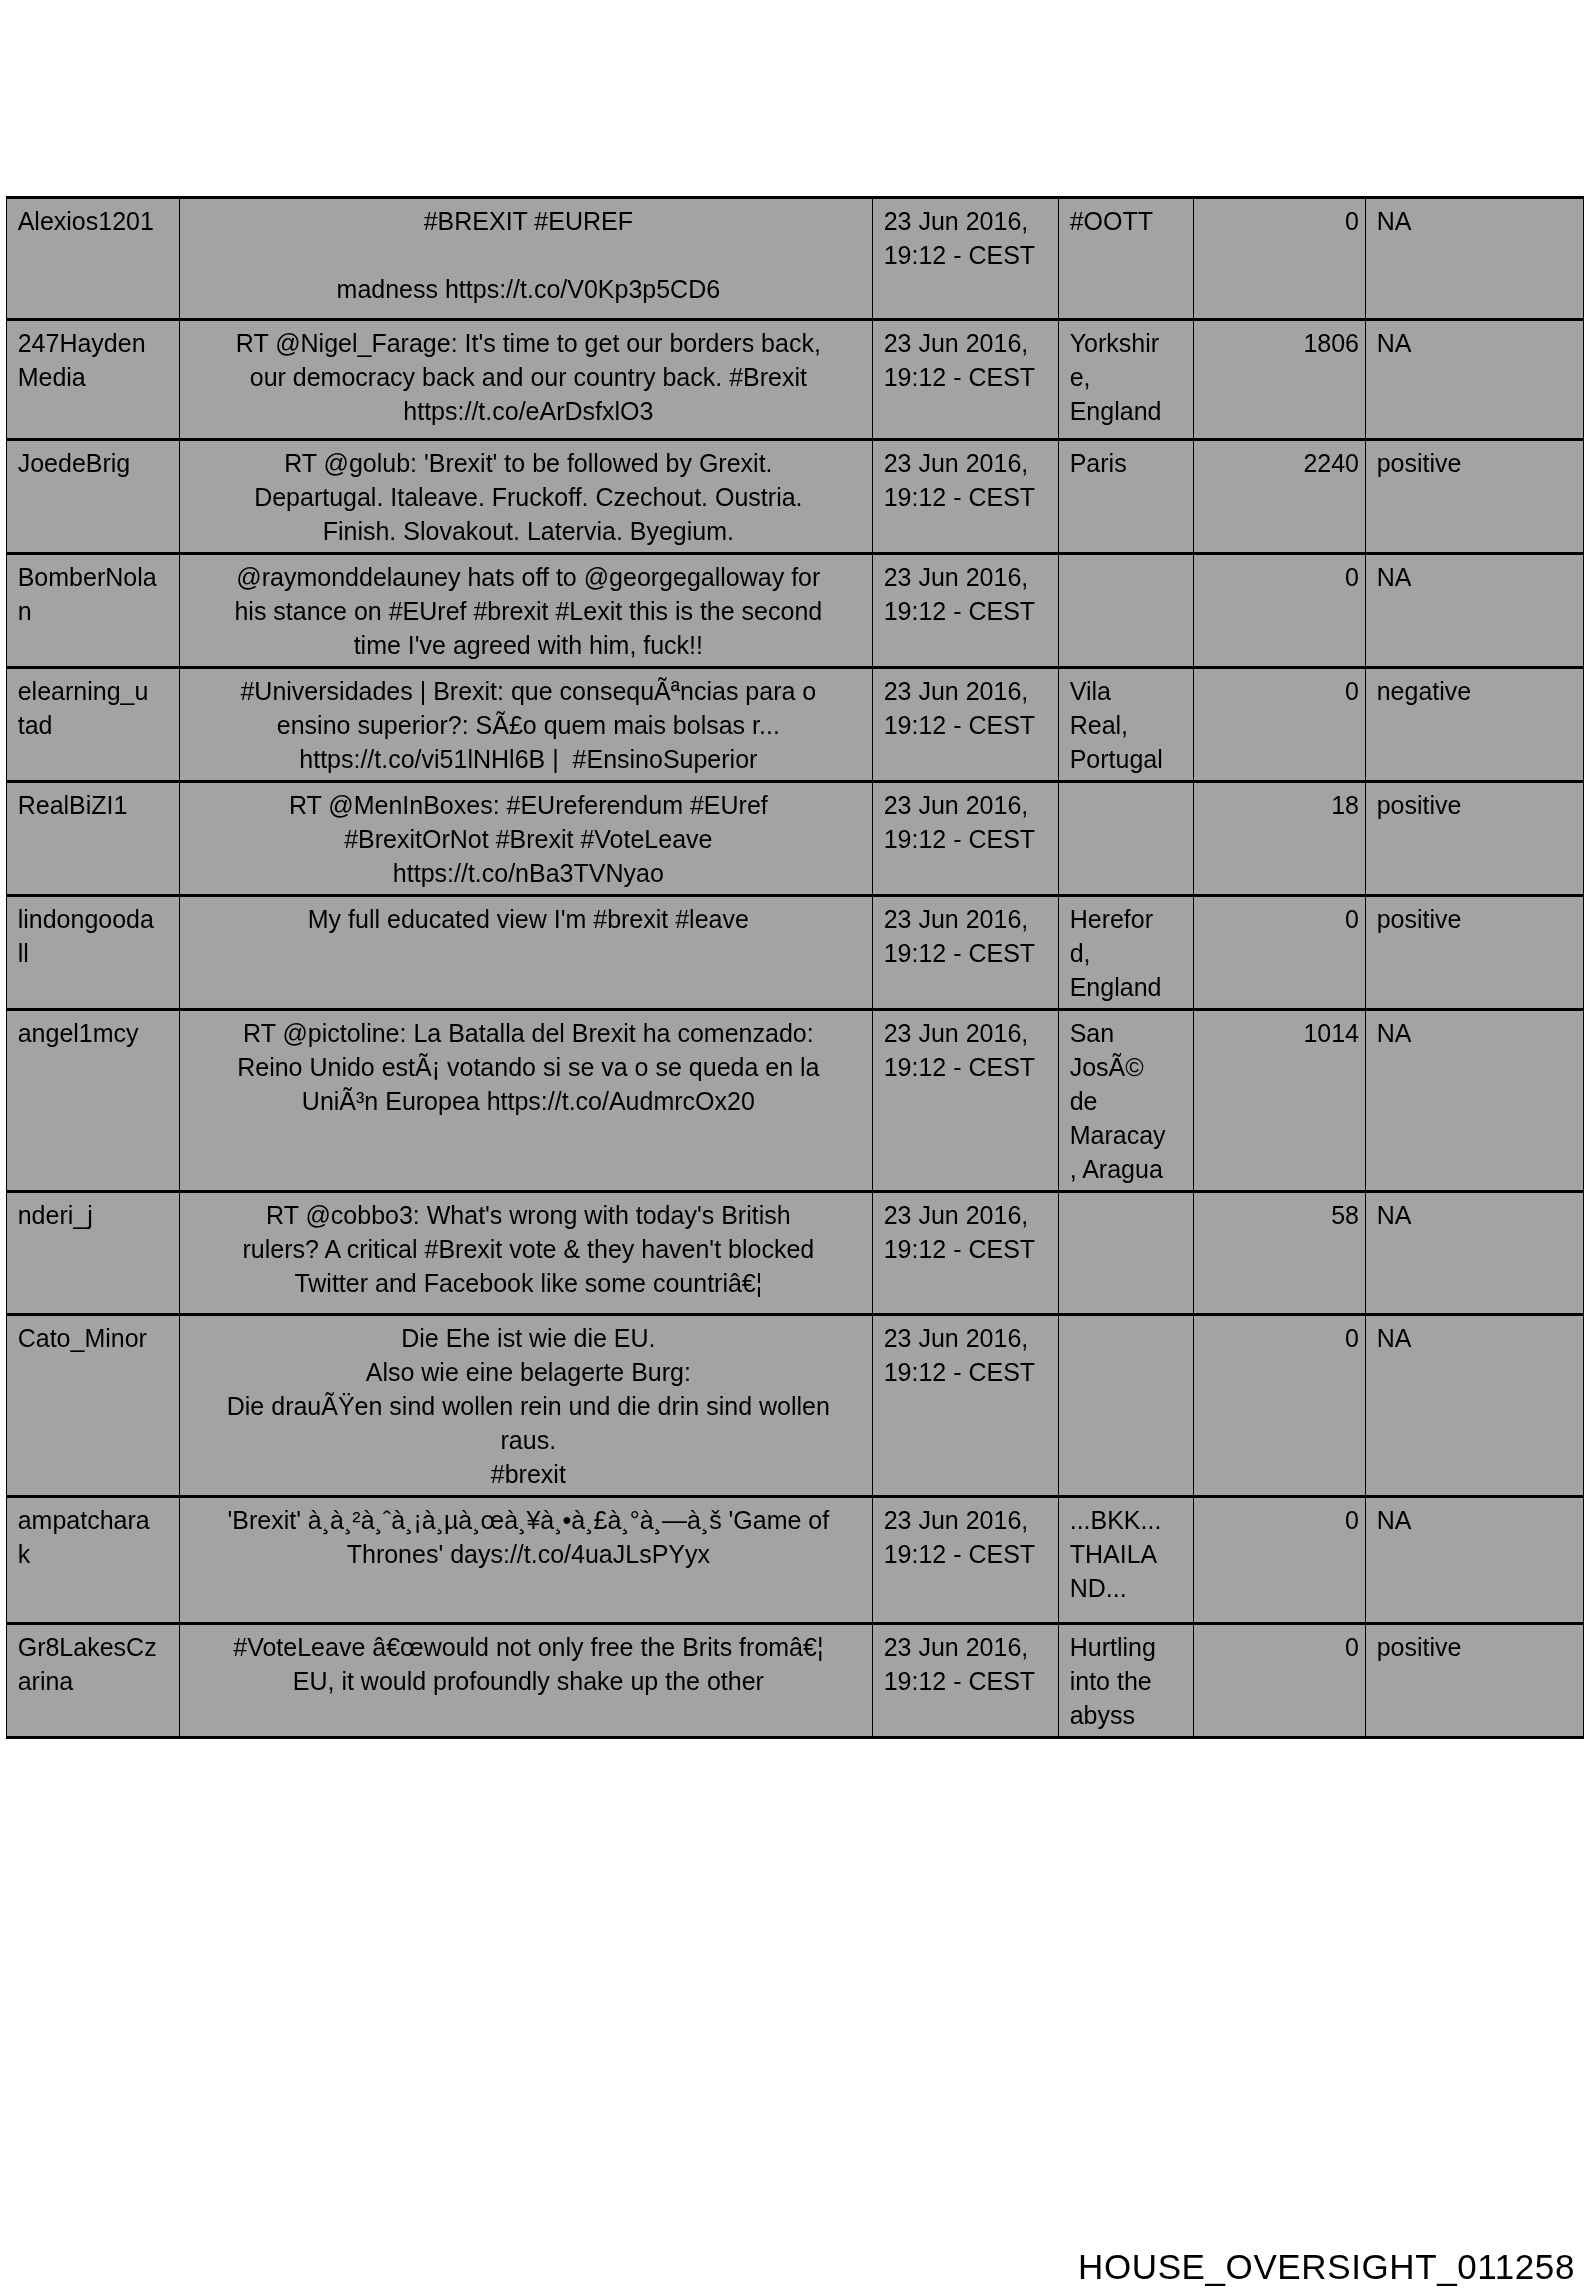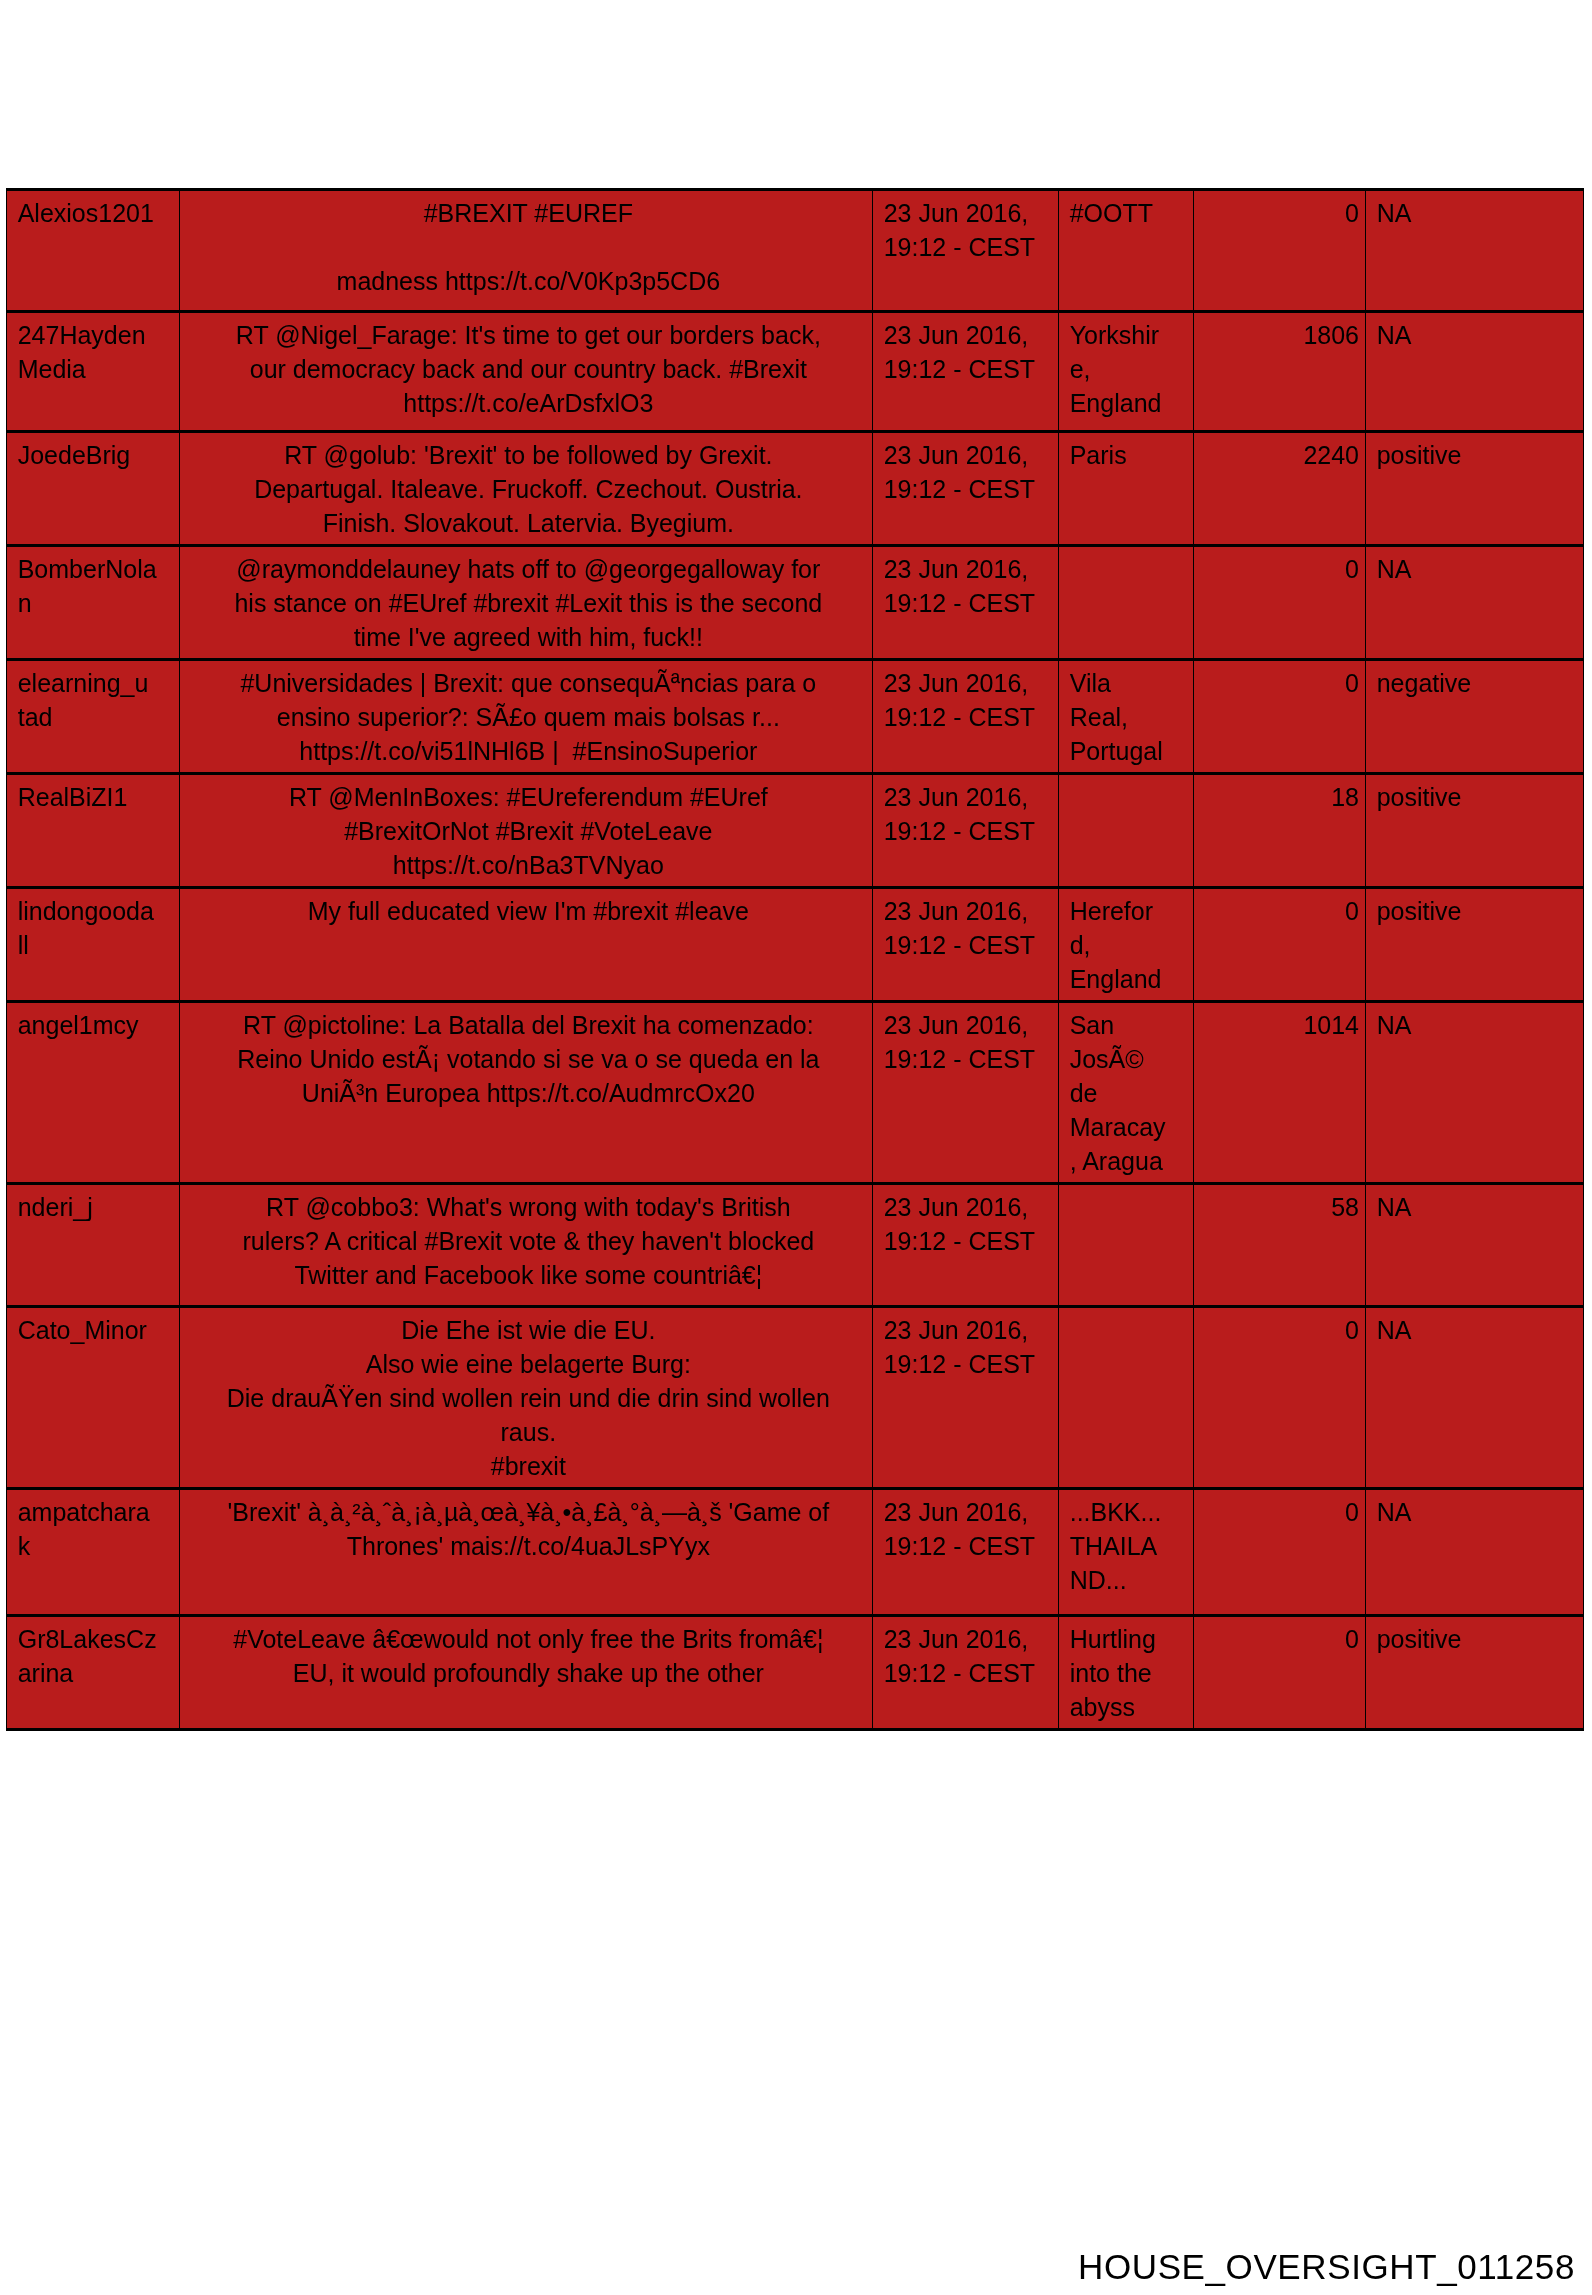--- a/index.html
+++ b/index.html
@@ -11,25 +11,25 @@
     width: 1592px;
     height: 2295px;
     position: relative;
     font-family: "Liberation Sans", sans-serif;
     color: #000000;
     overflow: hidden;
   }
   table.tweet-table {
     position: absolute;
     left: 6.4px;
-    top: 188px;
+    top: 196px;
     width: 1578px;
     border-collapse: collapse;
     table-layout: fixed;
-    background: #b91c1c;
+    background: #a3a3a3;
   }
   table.tweet-table td {
     border-left: 1.9px solid #000;
     border-right: 1.9px solid #000;
     border-top: 3.2px solid #000;
     border-bottom: 3.2px solid #000;
     vertical-align: top;
     font-size: 25px;
     line-height: 34px;
     white-space: pre-wrap;
@@ -209,21 +209,21 @@
       <td class="date">23 Jun 2016,
 19:12 - CEST</td>
       <td class="loc"></td>
       <td class="count">0</td>
       <td class="sent">NA</td>
     </tr>
     <tr class="r13">
       <td class="user">ampatchara
 k</td>
       <td class="tweet">'Brexit' à¸à¸²à¸ˆà¸¡à¸µà¸œà¸¥à¸•à¸£à¸°à¸—à¸š 'Game of
-Thrones' mais://t.co/4uaJLsPYyx</td>
+Thrones' days://t.co/4uaJLsPYyx</td>
       <td class="date">23 Jun 2016,
 19:12 - CEST</td>
       <td class="loc">...BKK...
 THAILA
 ND...</td>
       <td class="count">0</td>
       <td class="sent">NA</td>
     </tr>
     <tr class="r14">
       <td class="user">Gr8LakesCz

